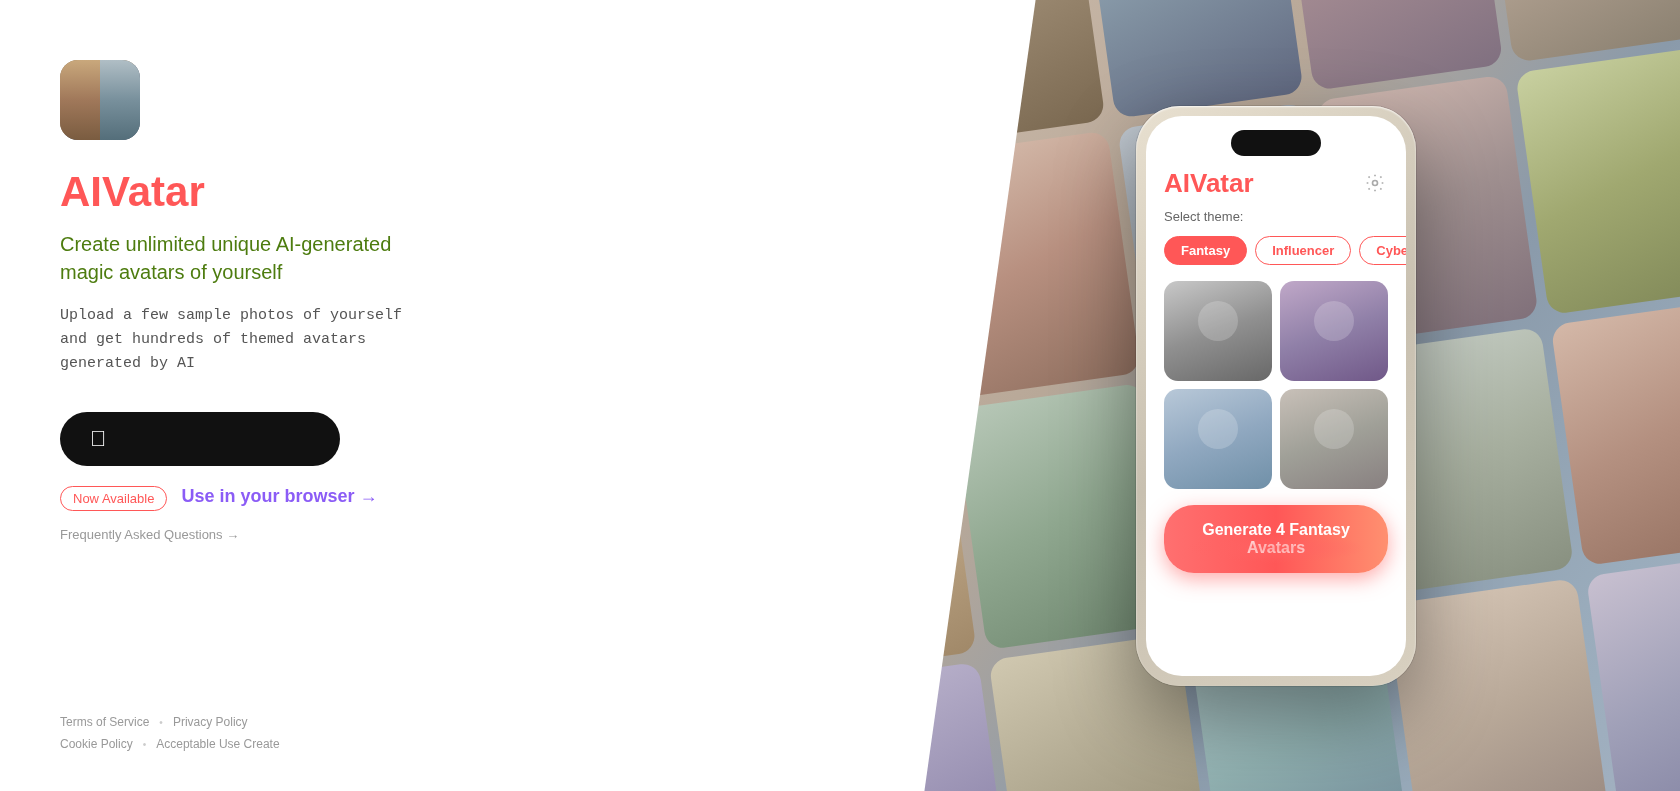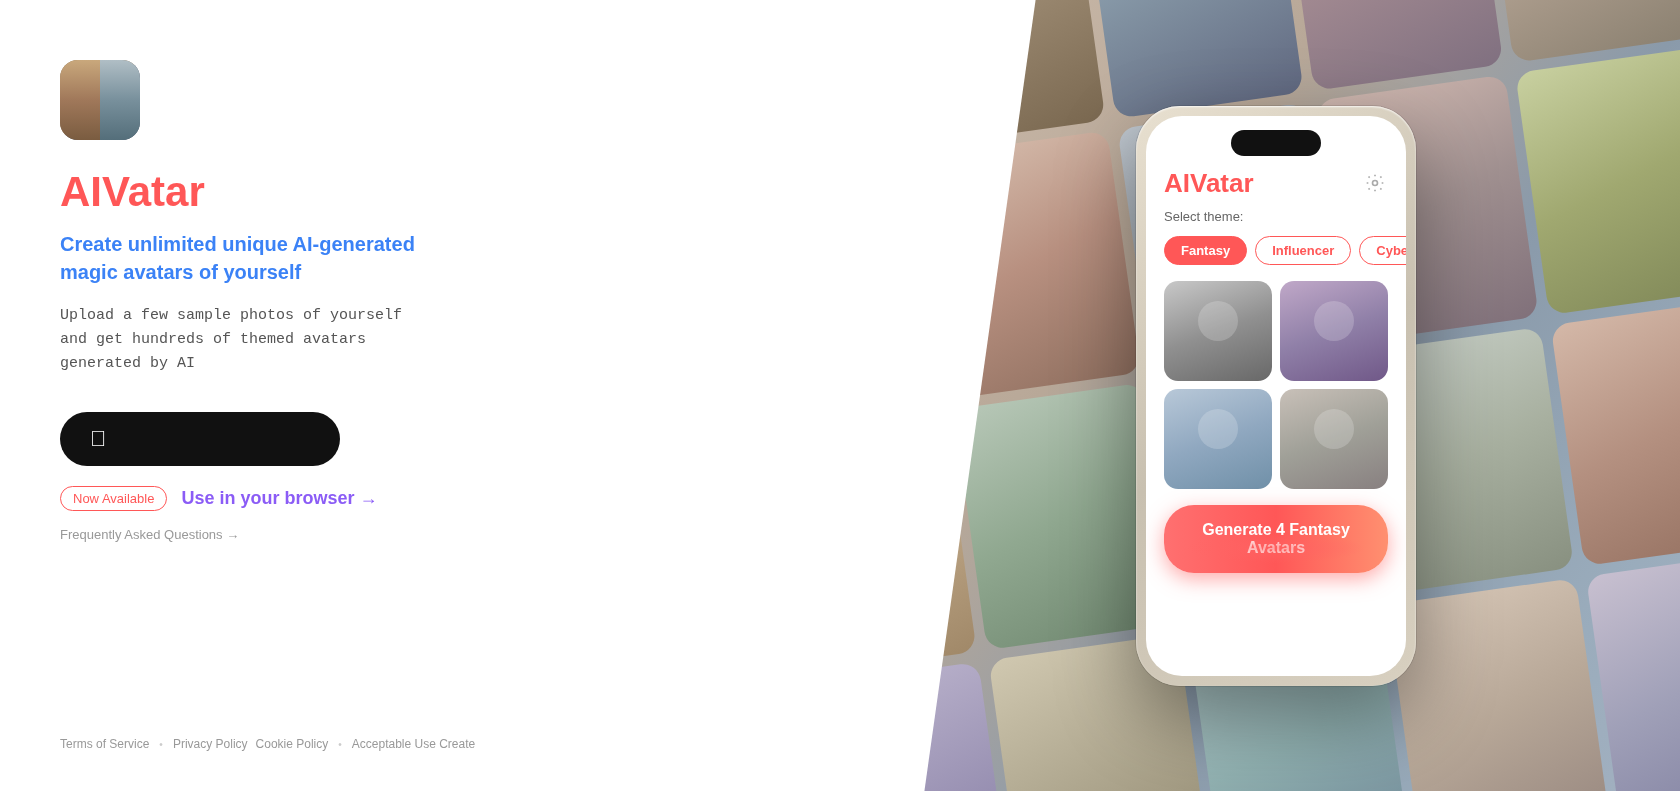--- a/index.html
+++ b/index.html
@@ -64,22 +64,22 @@
 
     .app-title {
       font-size: 42px;
       font-weight: 700;
       color: #ff5757;
       margin-bottom: 14px;
     }
 
     .app-tagline {
       font-size: 20px;
-      font-weight: 700;
-      color: #3b82f6;
+      font-weight: 400;
+      color: #4d7c0f;
       line-height: 1.4;
       margin-bottom: 18px;
       max-width: 360px;
     }
 
     .app-description {
       font-size: 15px;
       color: #555;
       line-height: 1.6;
       max-width: 370px;
@@ -104,21 +104,20 @@
       text-decoration: none;
     }
 
     .apple-icon {
       font-size: 22px;
       line-height: 1;
     }
 
     .availability-row {
       display: flex;
-      align-items: center;
       gap: 14px;
       margin-bottom: 16px;
     }
 
     .now-available-badge {
       border: 1.5px solid #ff5757;
       color: #ff5757;
       border-radius: 20px;
       padding: 4px 12px;
       font-size: 13px;
@@ -139,21 +138,21 @@
       font-size: 13px;
       cursor: pointer;
       text-decoration: none;
       margin-bottom: auto;
     }
 
     .footer-links {
       margin-top: auto;
       padding-top: 20px;
       display: flex;
-      flex-direction: row;
+      flex-direction: column;
       gap: 8px;
     }
 
     .footer-row {
       display: flex;
       align-items: center;
       gap: 10px;
     }
 
     .footer-link {

